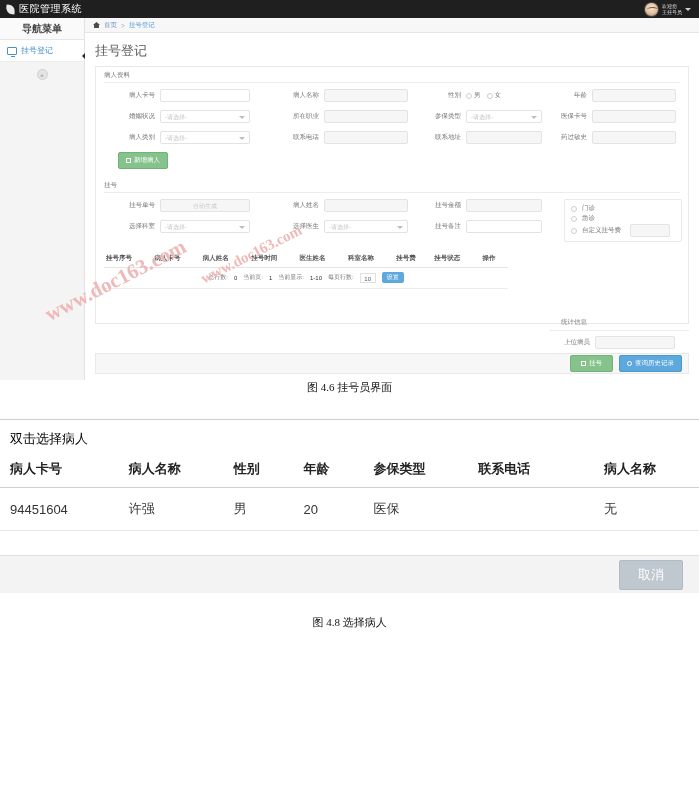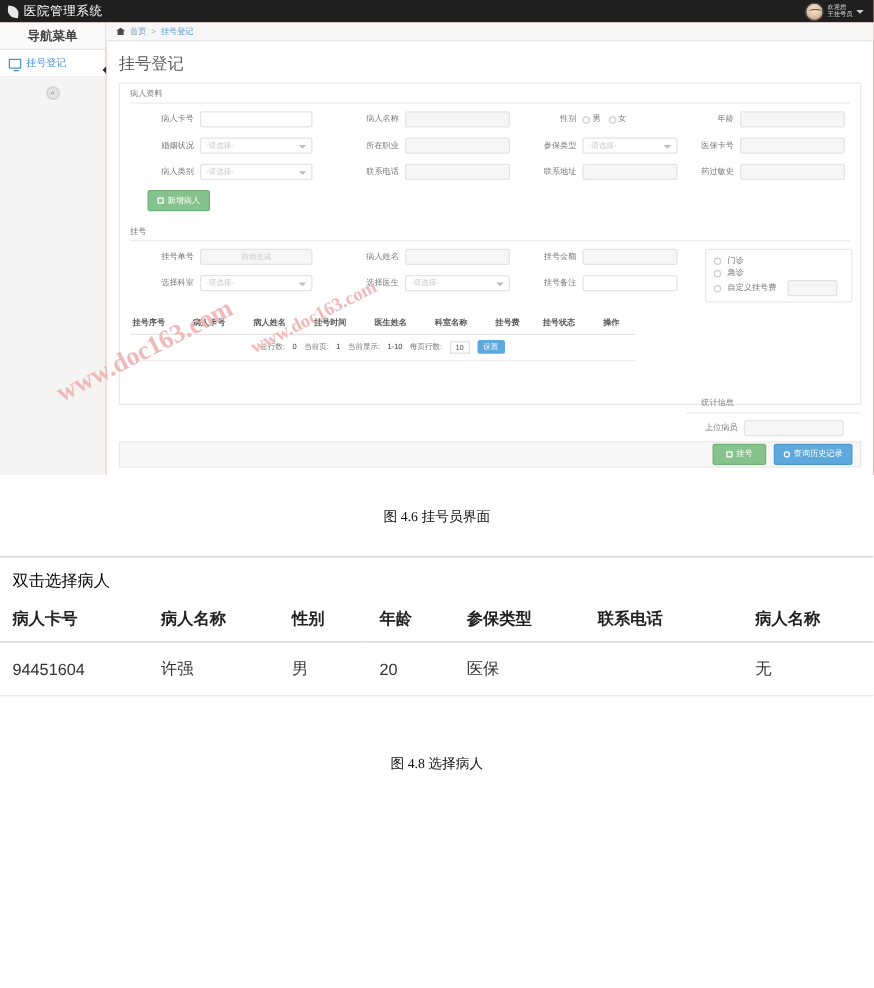--- a/index.html
+++ b/index.html
@@ -6,21 +6,21 @@
   html, body { margin:0; padding:0; }
   body {
     width: 699px; height: 790px;
     background: #ffffff;
     font-family: "Liberation Sans", "DejaVu Sans", sans-serif;
     font-size: 12px; color: #333;
     position: relative; overflow: hidden;
   }
 
   
-  .fig46 { position:relative; width:699px; height:380px; overflow:hidden; background:#b91c1c; }
+  .fig46 { position:relative; width:699px; height:380px; overflow:hidden; background:#0369a1; }
 
   .topbar {
     height: 18px; background:#1f1f1f; color:#fff;
     display:flex; align-items:center; padding:0 6px;
     position:relative;
   }
   .topbar .brand { display:flex; align-items:center; gap:4px; font-size:10px; letter-spacing:.5px;}
   .leaf-ico { width:9px; height:9px; display:inline-block; position:relative; }
   .leaf-ico::before{
     content:""; position:absolute; inset:0;
@@ -420,21 +420,21 @@
         </span>
       </div>
 
     </div>
   </div>
 
   <div class="watermark wm1">www.doc163.com</div>
   <div class="watermark wm2">www.doc163.com</div>
 </div>
 
-<div class="fig-cap" style="margin-top:26px">图 4.6  挂号员界面</div>
+<div class="fig-cap" style="">图 4.6  挂号员界面</div>
 
 <div class="fig48" style="margin-top:24px">
   <div class="hr-thin"></div>
 
 
   <div class="hint">双击选择病人</div>
 
   <table class="sp-table">
     <thead>
       <tr>
@@ -455,16 +455,19 @@
         <td>20</td>
         <td>医保</td>
         <td></td>
         <td>无</td>
       </tr>
     </tbody>
   </table>
 
   <div style="height:24px"></div>
 
+  <div class="sp-foot">
+    <span class="btn-cancel">取消</span>
+  </div>
 
 </div>
 
 <div class="fig-cap" style="margin-top:22px">图 4.8  选择病人</div>
 
 </body></html>

